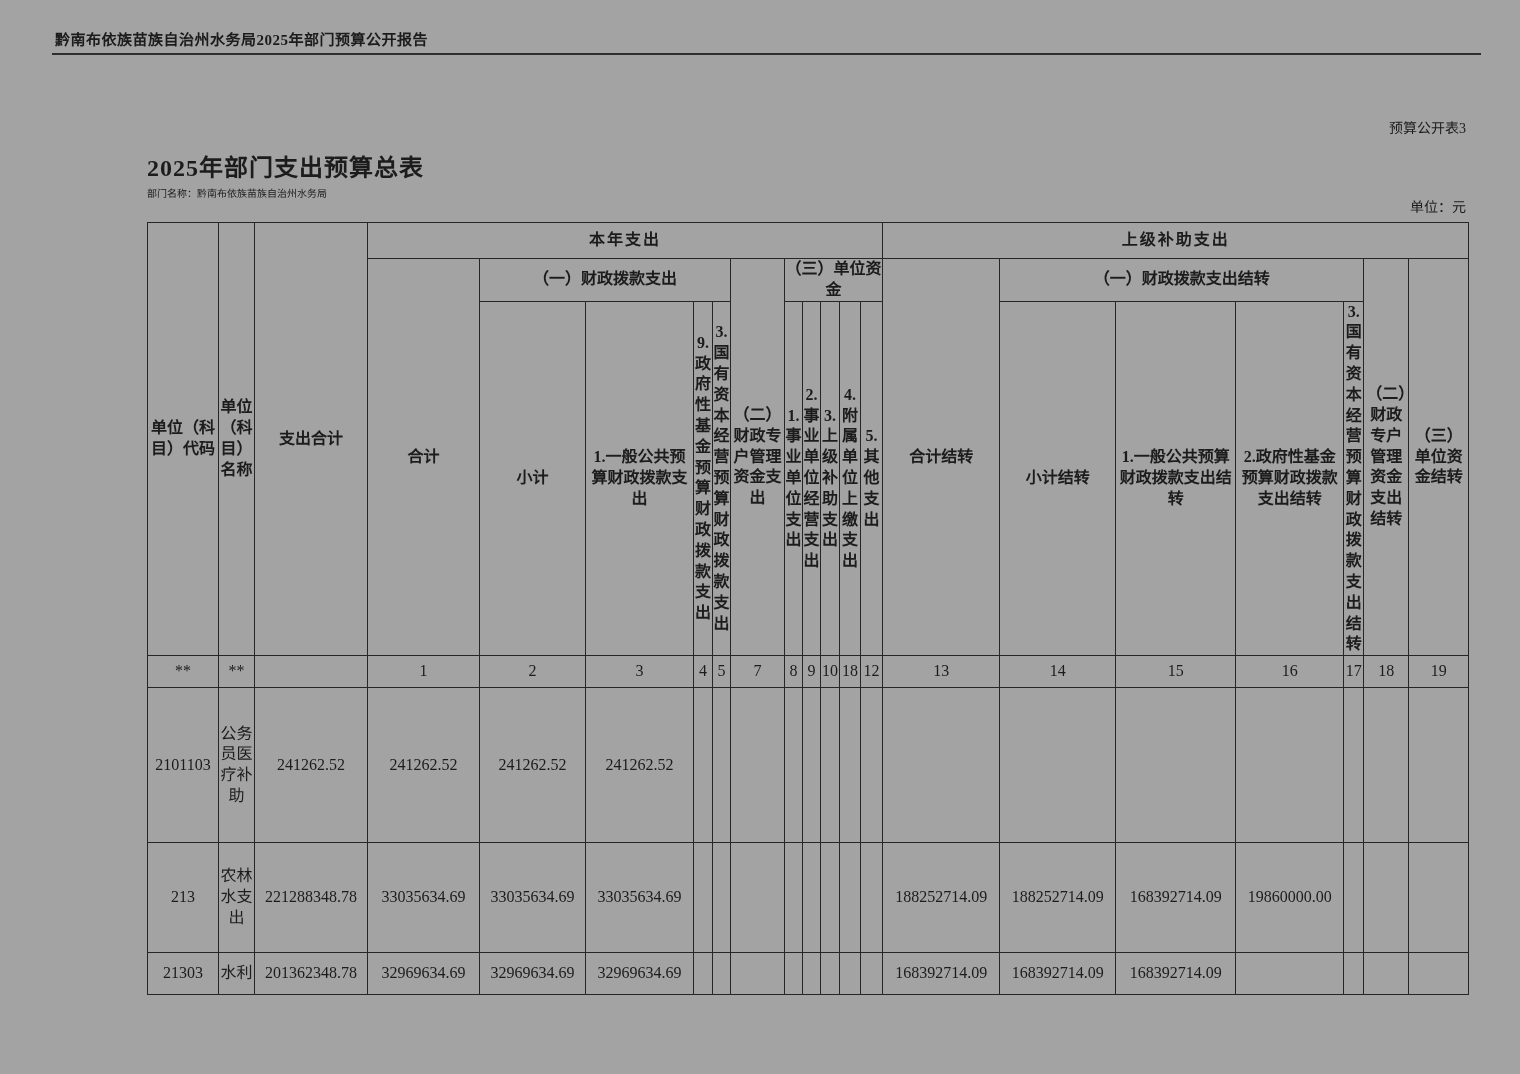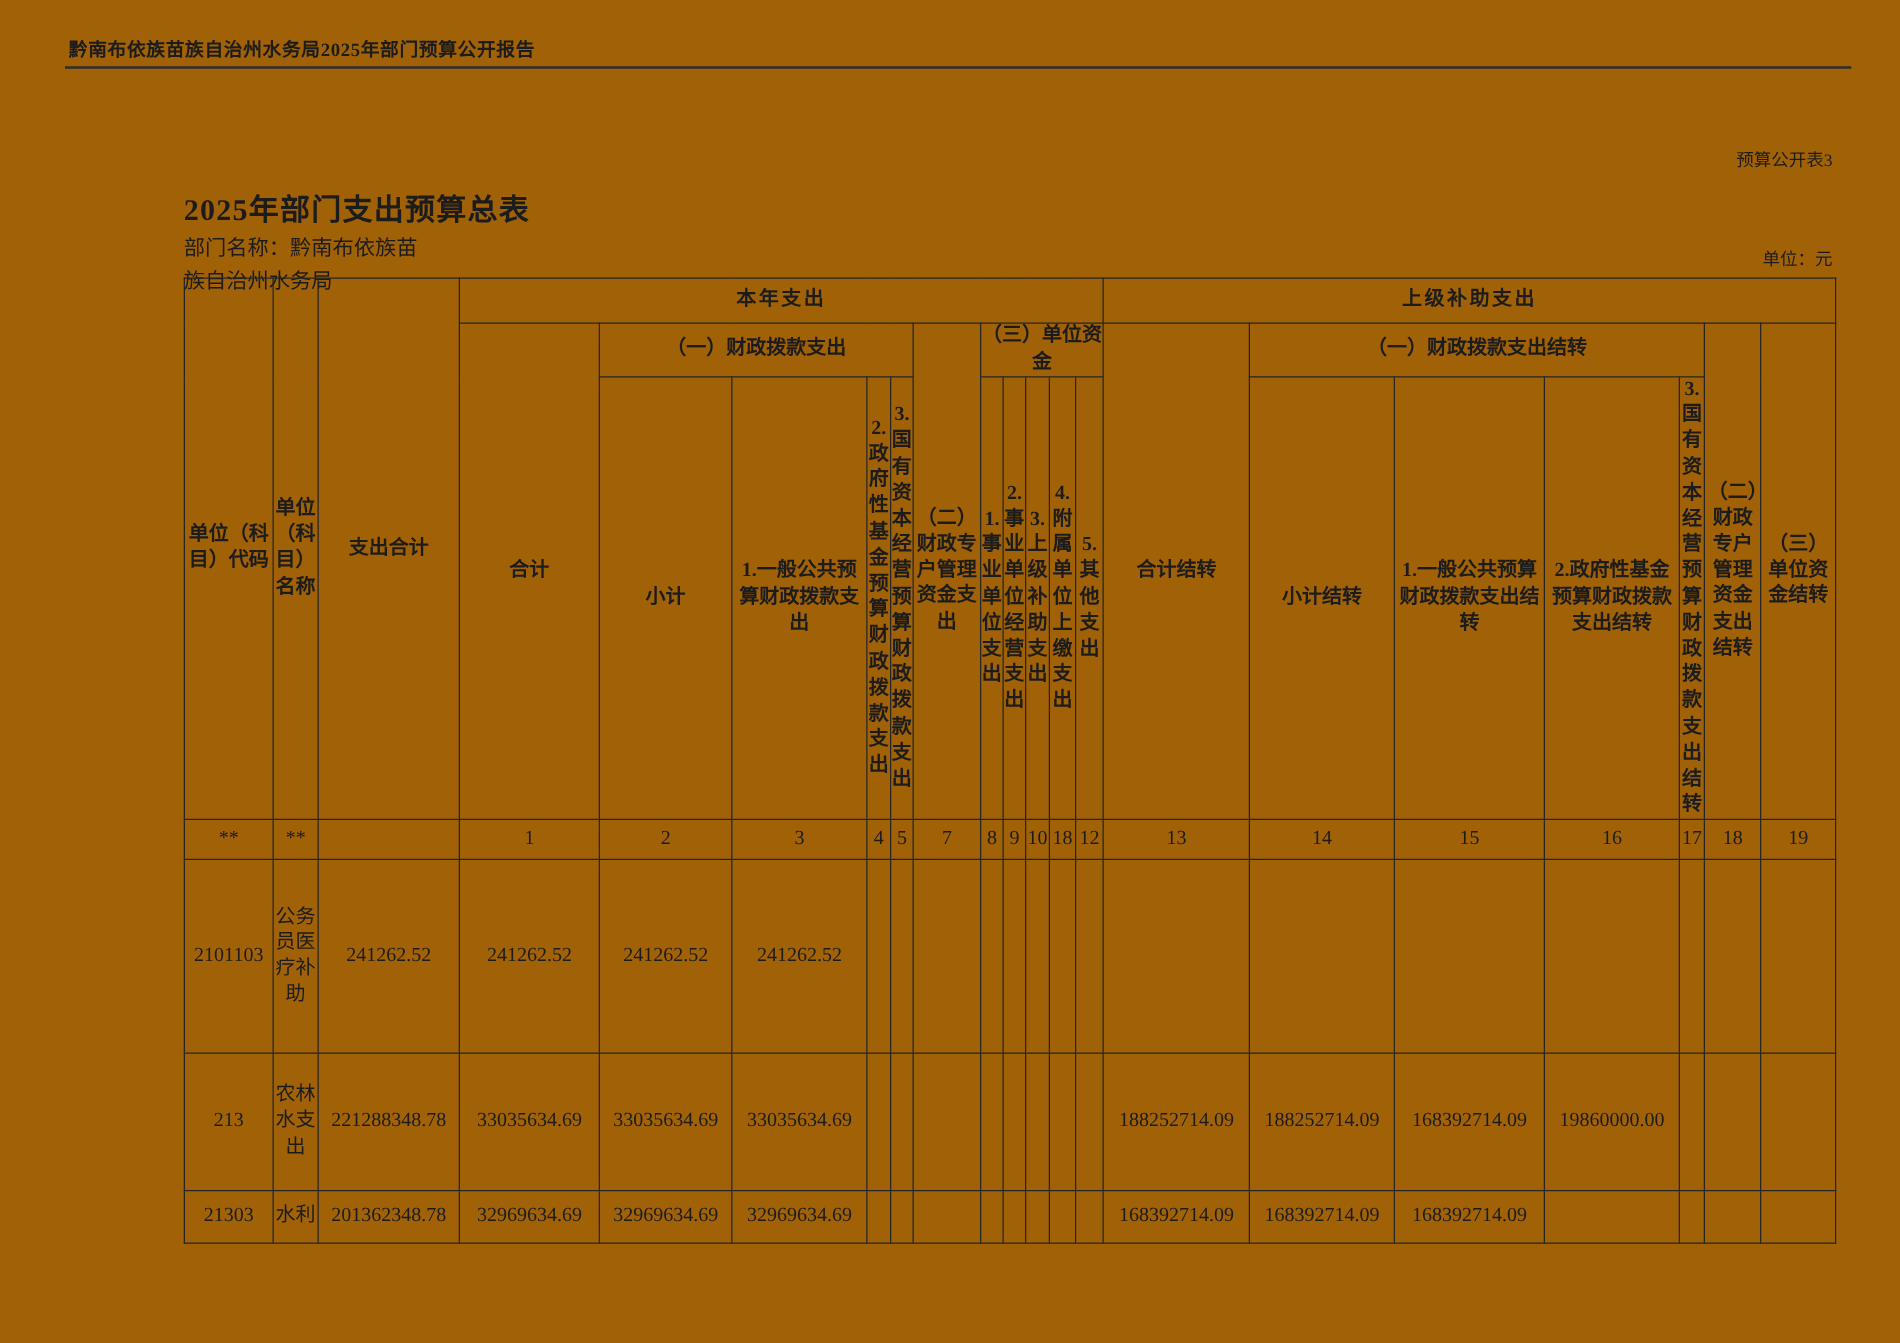--- a/index.html
+++ b/index.html
@@ -2,39 +2,39 @@
 <html lang="zh-CN"><head>
 <meta charset="utf-8">
 <style>
   html,body{margin:0;padding:0;background:#ffffff;}
   body{
     font-family:"Liberation Serif","DejaVu Serif",serif;
     color:#1c1c1c;
     width:1520px;height:1074px;
     position:relative;overflow:hidden;
   }
-  .page{position:absolute;inset:0;background:#a16207;}
+  .page{position:absolute;inset:0;background:#a3a3a3;}
 
   .report-header{
     position:absolute;left:55px;top:28px;
     font-size:15px;font-weight:bold;letter-spacing:0.5px;white-space:nowrap;
   }
   .header-rule{
     position:absolute;left:52px;top:53px;width:1429px;height:2px;background:#2e2e2e;
   }
   .sheet-tag{
     position:absolute;right:54px;top:117px;font-size:14px;
   }
   .doc-title{
     position:absolute;left:147px;top:148px;width:1319px;
     text-align:left;font-size:24px;font-weight:bold;letter-spacing:1px;
   }
   .dept-name{
     position:absolute;left:147px;top:186px;width:200px;
-    font-size:17px;line-height:1.55;word-break:break-all;
+    font-size:10px;line-height:1.55;word-break:break-all;
   }
   .unit-label{
     position:absolute;right:54px;top:196px;font-size:14px;
   }
   .page-number{
     position:absolute;left:0;top:1042px;width:1520px;text-align:center;font-size:13px;
   }
 
   table.budget{
     position:absolute;left:147px;top:222px;
@@ -118,21 +118,21 @@
       <td colspan="5" class="hc unitgrp">（三）单位资金</td>
       <td rowspan="2" class="hc">合计结转</td>
       <td colspan="4" class="hc">（一）财政拨款支出结转</td>
       <td rowspan="2" class="hc wrap20">（二）财政专户管理资金支出结转</td>
       <td rowspan="2" class="hc wrap21">（三）单位资金结转</td>
     </tr>
 
     <tr class="h3">
       <td class="hc">小计</td>
       <td class="hc wide">1.一般公共预算财政拨款支出</td>
-      <td class="hc vert">2.政府性基金预算财政拨款支出</td>
+      <td class="hc vert">9.政府性基金预算财政拨款支出</td>
       <td class="hc vert">3.国有资本经营预算财政拨款支出</td>
       <td class="hc vert">1.事业单位支出</td>
       <td class="hc vert">2.事业单位经营支出</td>
       <td class="hc vert">3.上级补助支出</td>
       <td class="hc vert">4.附属单位上缴支出</td>
       <td class="hc vert">5.其他支出</td>
       <td class="hc">小计结转</td>
       <td class="hc wide">1.一般公共预算财政拨款支出结转</td>
       <td class="hc wide">2.政府性基金预算财政拨款支出结转</td>
       <td class="hc vert">3.国有资本经营预算财政拨款支出结转</td>

